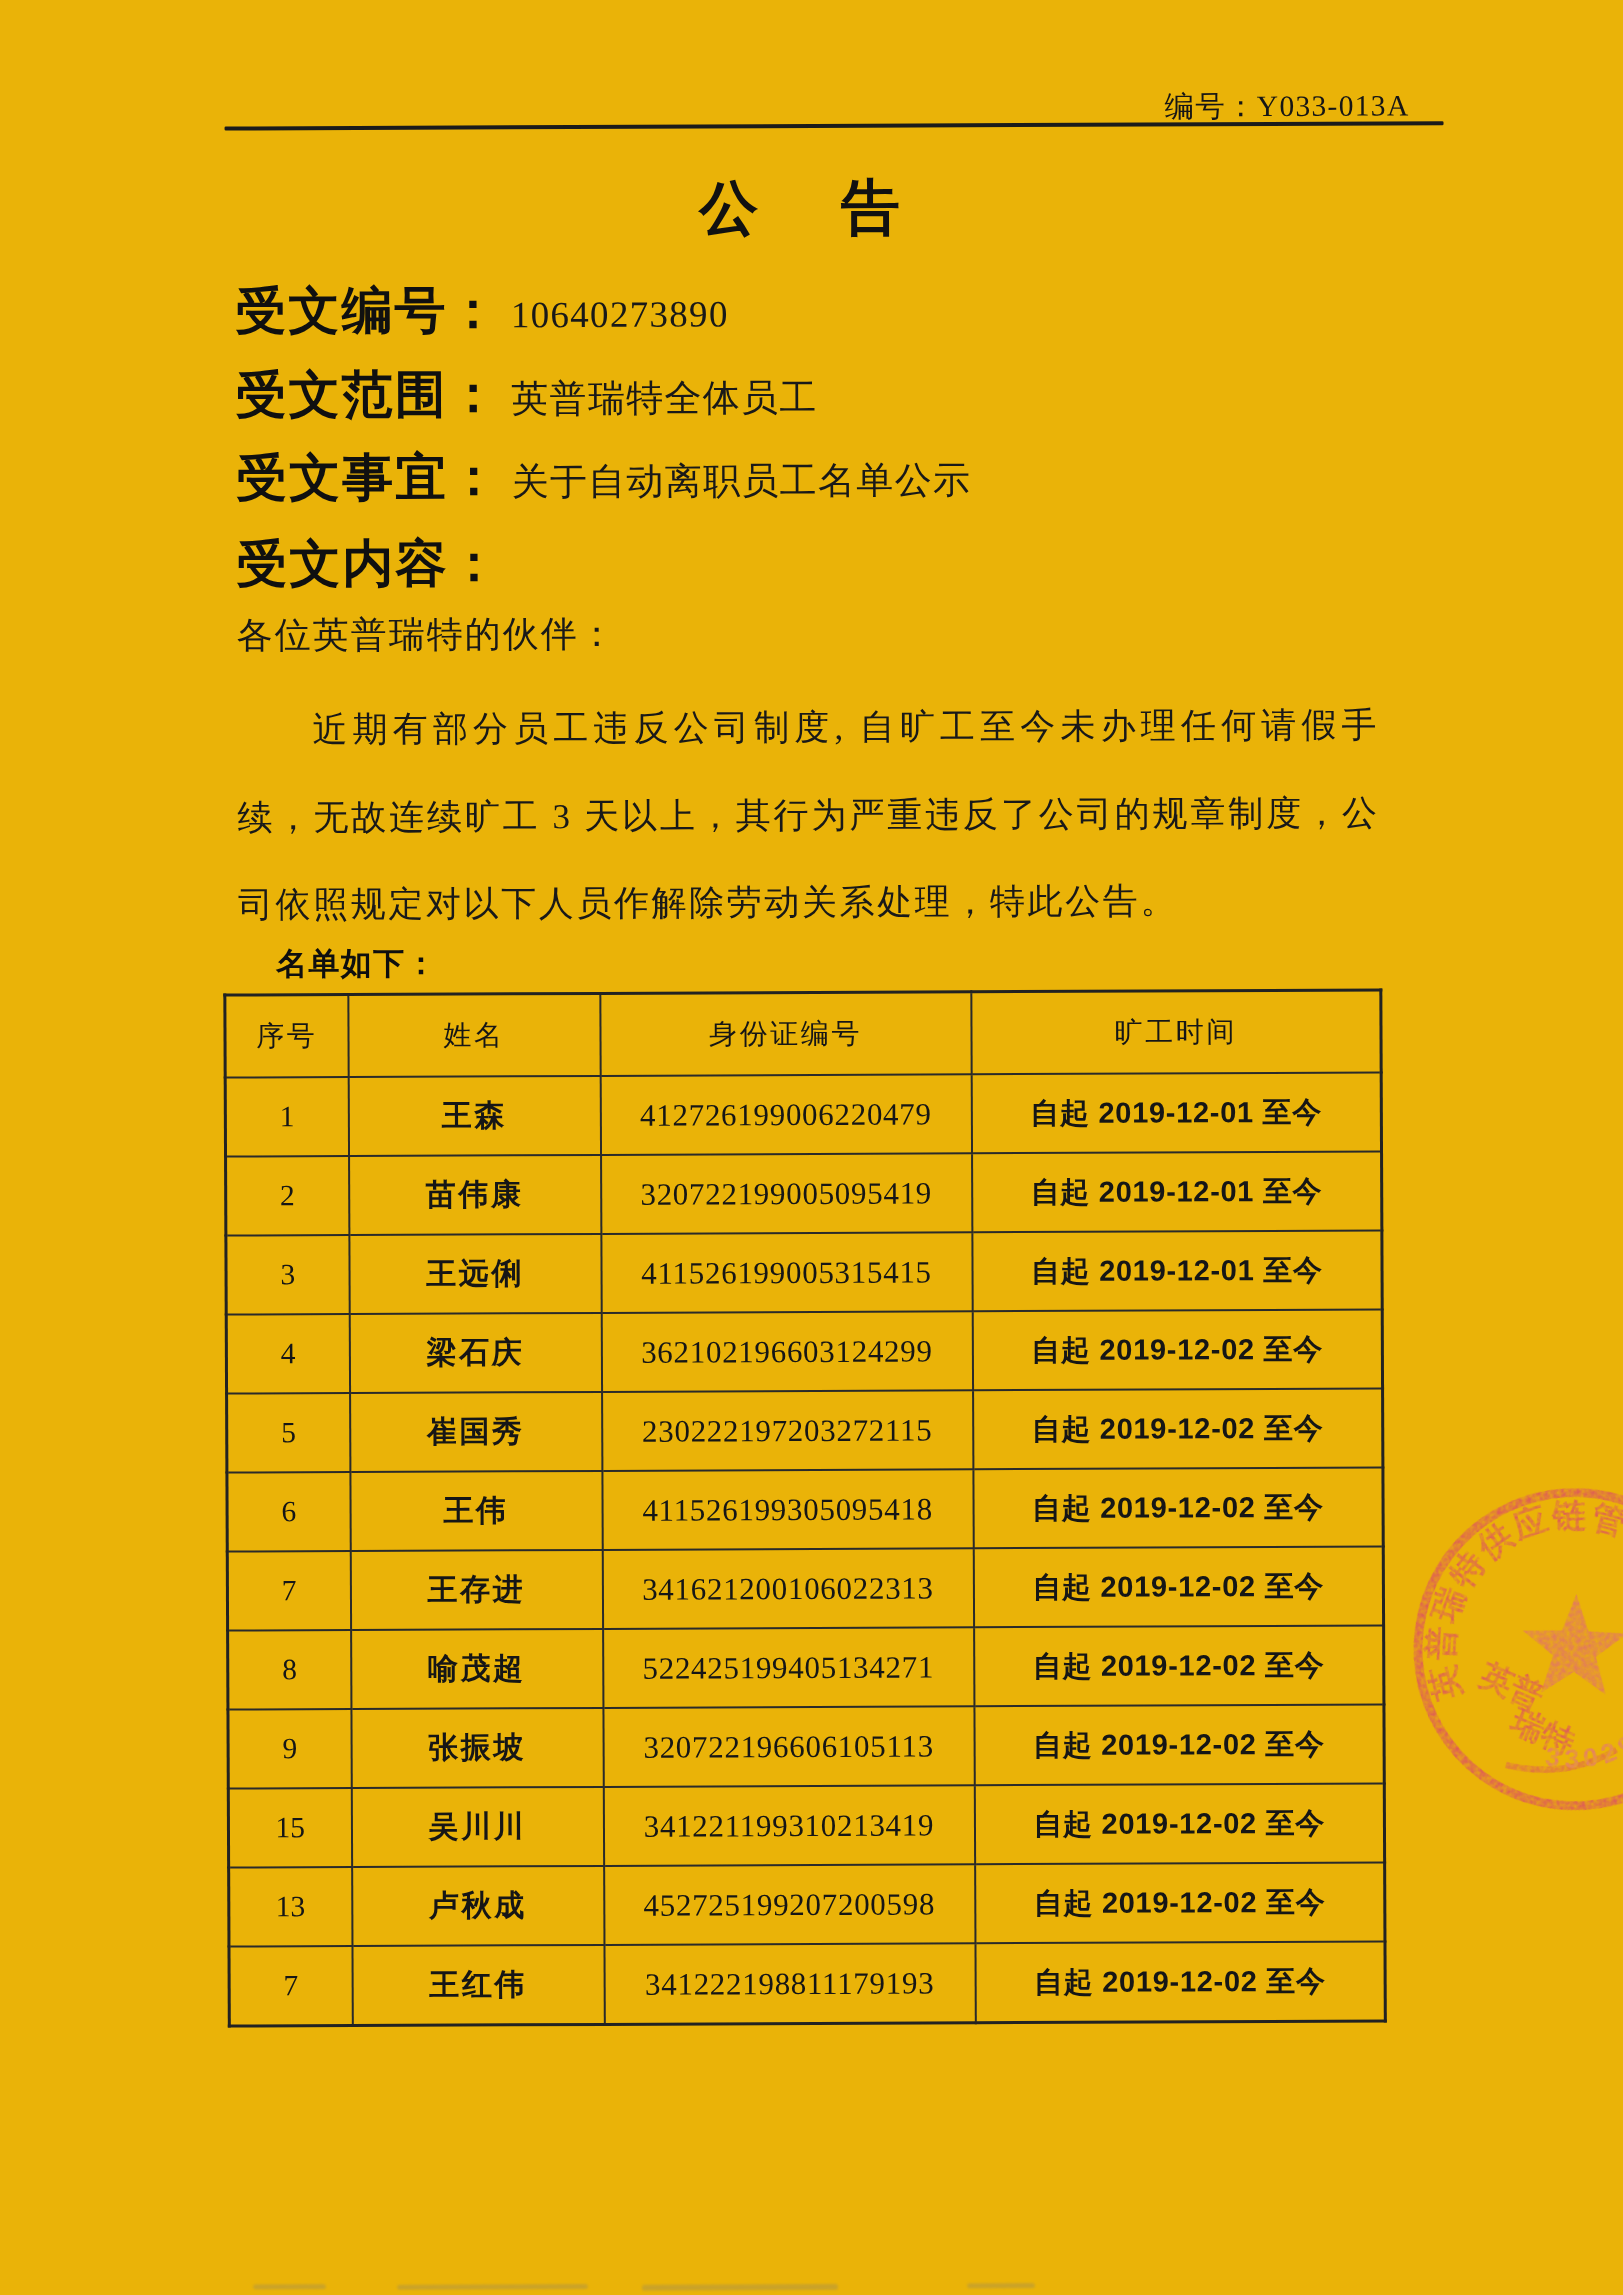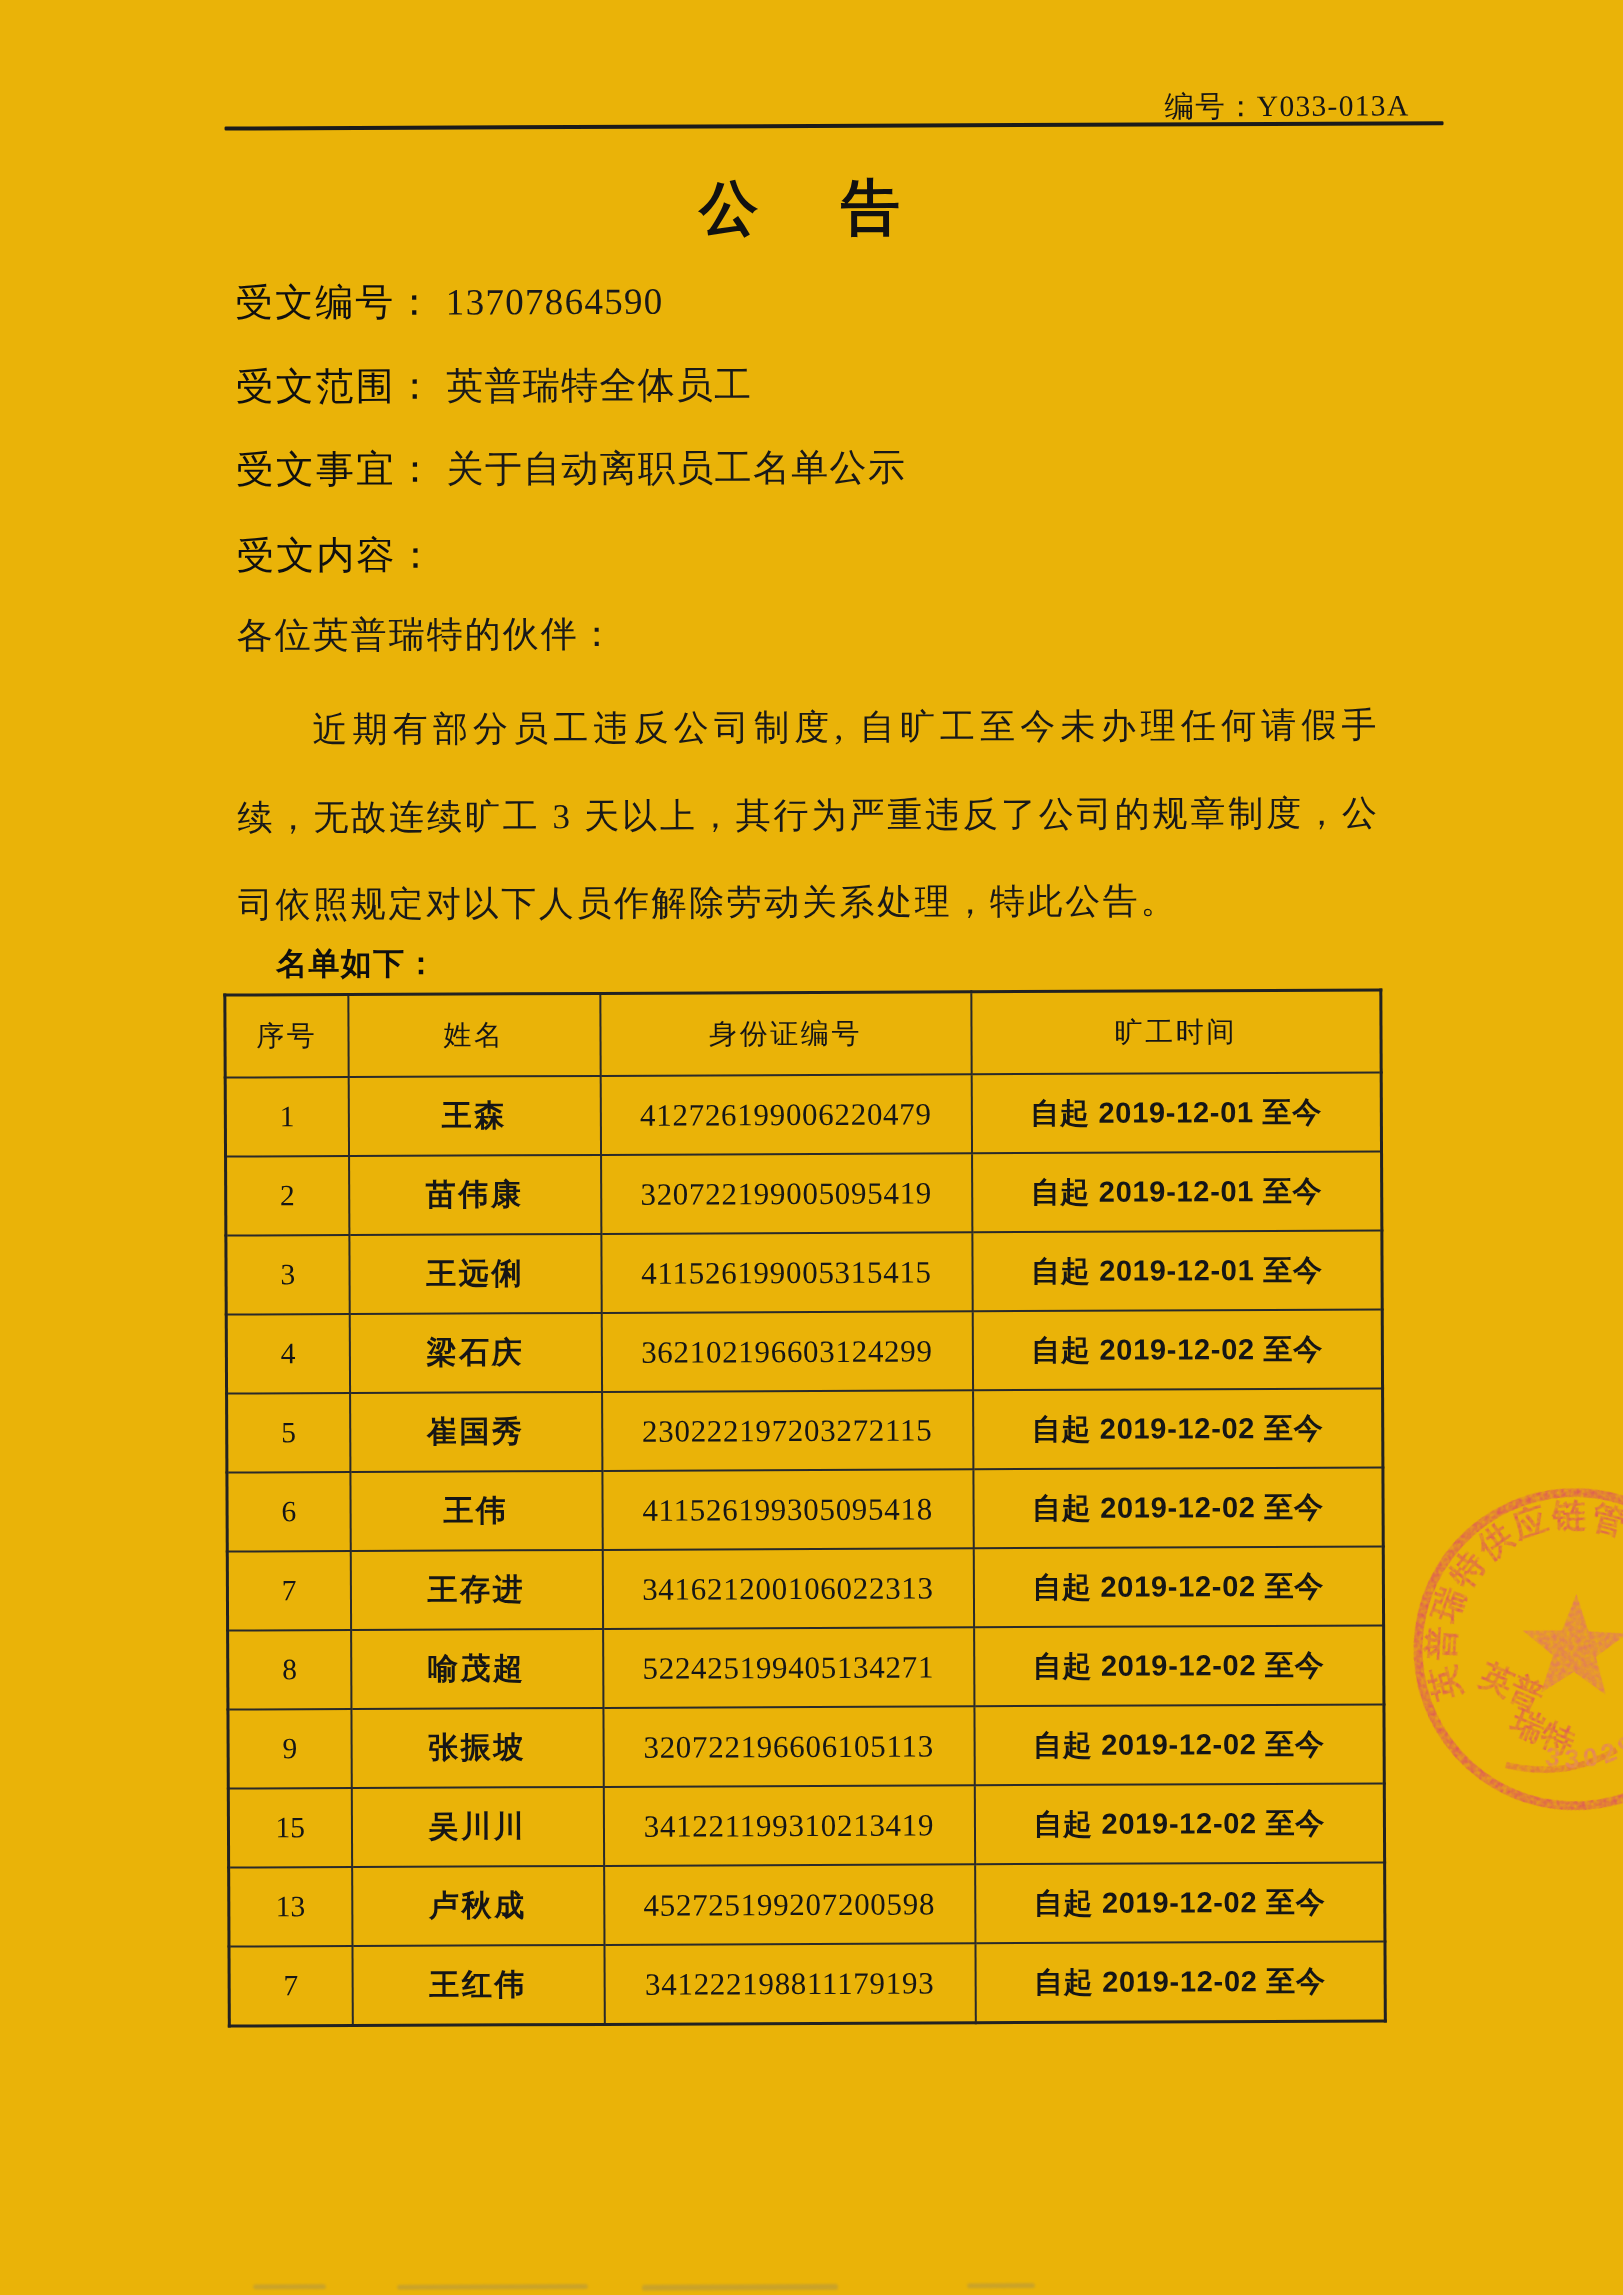--- a/index.html
+++ b/index.html
@@ -27,21 +27,21 @@
     background:#1b1b1b;border-radius:1.3px;
   }
   
   .title{
     left:0;top:169px;width:1617px;margin:0;
     text-align:center;
     font-size:59px;font-weight:700;letter-spacing:11.8px;color:#111;
   }
   
   .field{left:238px;width:1152px;height:46px;white-space:nowrap;}
-  .field .lbl{font-weight:400;font-size:38px;letter-spacing:2px;color:#101010;}
+  .field .lbl{font-weight:700;font-size:51px;letter-spacing:2px;color:#101010;}
   .field .val{font-size:37px;margin-left:10.5px;letter-spacing:1.3px;color:#191919;}
   .f0{top:275px;} .f1{top:359px;} .f2{top:442px;} .f3{top:528px;}
   .salutation{left:238px;top:609px;font-size:36px;letter-spacing:2px;color:#191919;}
   
   .bline{
     left:238px;width:1142px;
     font-size:35px;color:#191919;letter-spacing:2.6px;
     text-align:justify;
   }
   .bl0{top:704px;text-indent:2.15em;text-align-last:justify;}
@@ -91,21 +91,21 @@
 <div id="page">
   <div id="sheet">
 
     <div class="abs ref"><span>编号：</span><span>Y033-013A</span></div>
 
     <div class="abs rule"></div>
 
     <h1 class="abs title">公　告</h1>
 
     <div class="abs field f0">
-      <span class="lbl">受文编号：</span><span class="val">13707864590</span>
+      <span class="lbl">受文编号：</span><span class="val">10640273890</span>
     </div>
     <div class="abs field f1">
       <span class="lbl">受文范围：</span><span class="val">英普瑞特全体员工</span>
     </div>
     <div class="abs field f2">
       <span class="lbl">受文事宜：</span><span class="val">关于自动离职员工名单公示</span>
     </div>
     <div class="abs field f3">
       <span class="lbl">受文内容：</span><span class="val"></span>
     </div>

